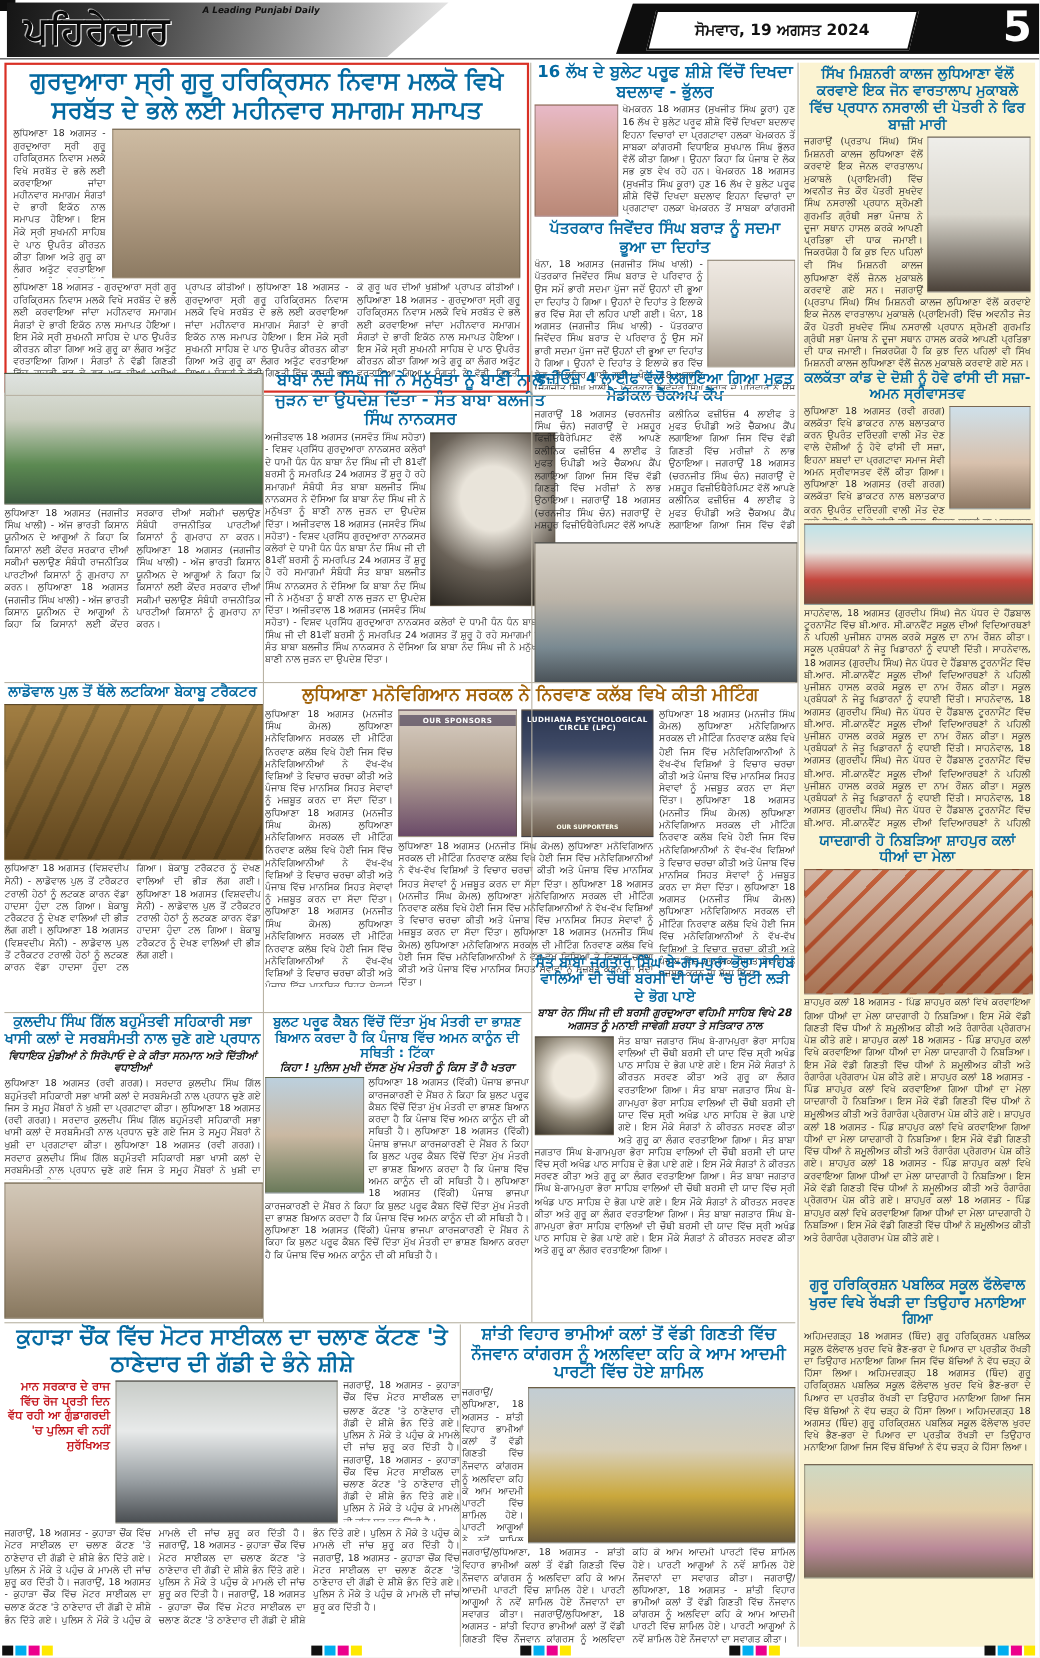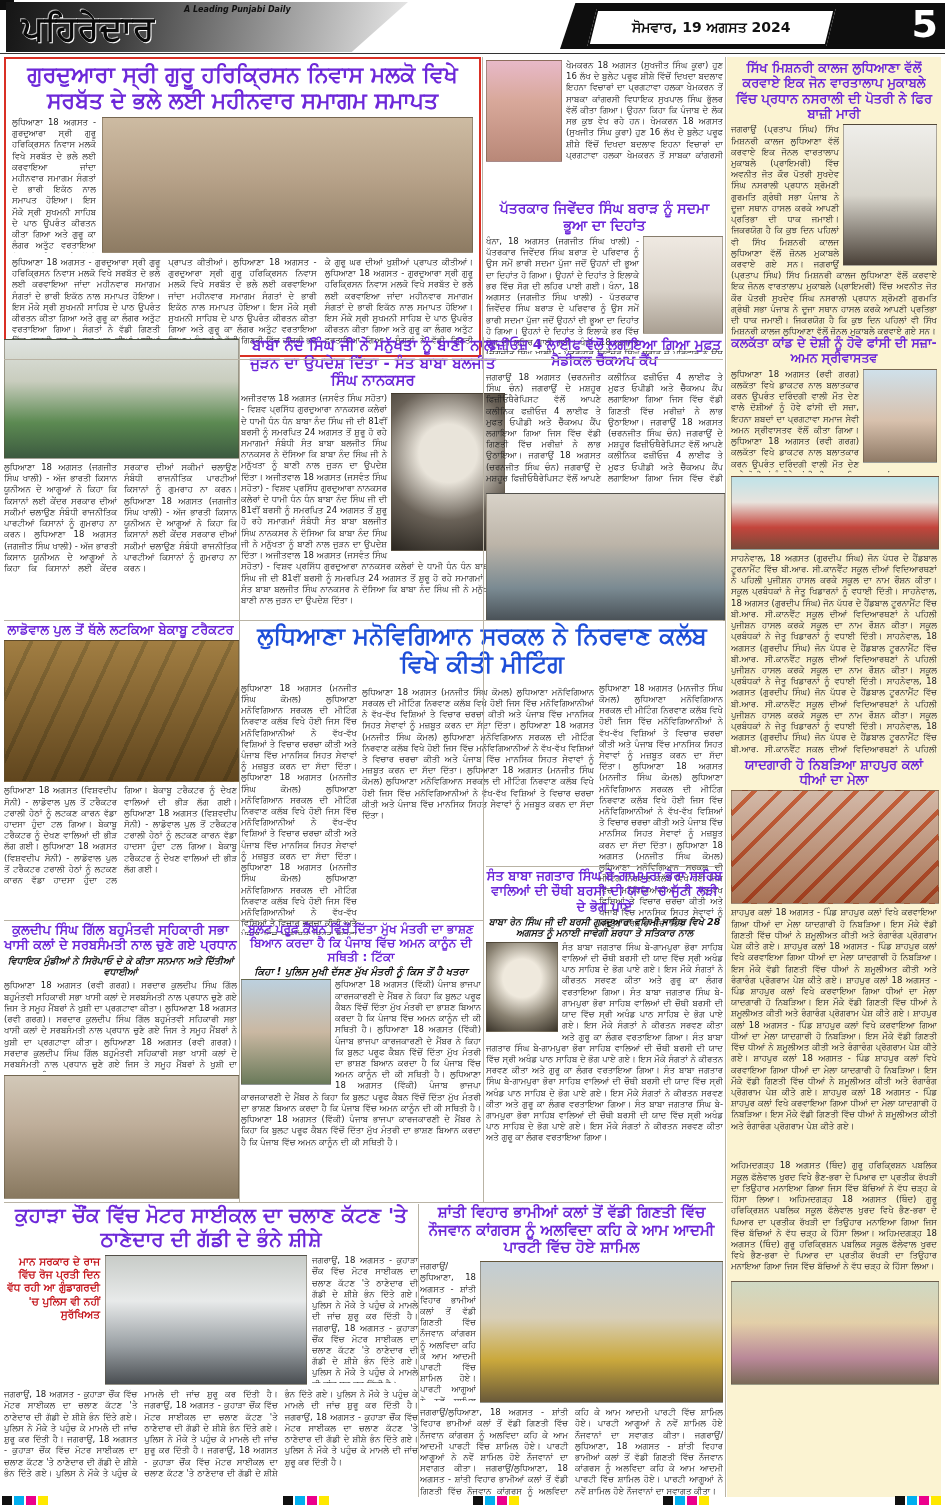--- a/index.html
+++ b/index.html
@@ -1,19 +1,19 @@
 <!DOCTYPE html>
 <html><head>
 <meta charset="utf-8">
 <style>
   html,body{margin:0;padding:0;background:#e8e8e8;}
   .page{position:relative;width:945px;height:1507px;background:#ffffff;
         font-family:"DejaVu Sans","Liberation Sans",sans-serif;color:#111;overflow:hidden;}
   .art{position:absolute;box-sizing:border-box;}
-  .hl{font-weight:bold;text-align:center;line-height:1.18;color:#6d28d9;}
+  .hl{font-weight:bold;text-align:center;line-height:1.18;color:#0369a1;}
   .body-txt{font-size:8.5px;line-height:1.32;text-align:justify;color:#222;overflow:hidden;}
   .photo{position:relative;overflow:hidden;border:1px solid rgba(90,80,60,.45);flex:none;}
   .yellow{background:#fbf3d2;}
   .vrule{position:absolute;width:1px;background:#b9b3a4;}
   .hrule{position:absolute;height:1px;background:#b9b3a4;}
   .subhead-italic{font-style:italic;font-weight:bold;text-align:center;line-height:1.2;}
   
   .mast-band{position:absolute;left:6px;top:2px;width:402px;height:50px;
     background:linear-gradient(100deg,#151515 0%,#3c3c3c 28%,#8d8d8d 62%,#e9e9e9 100%);
     clip-path:polygon(0 0,100% 0,86% 100%,0 100%);}
@@ -33,21 +33,21 @@
   .regs i{display:block;width:10px;height:9px;}
   .rk{background:#111111}.rc{background:#00aeef}.rm{background:#ec008c}.ry{background:#ffe800}
   
   #lead{left:4px;top:57px;width:477px;height:300px;border:2px solid #d93025;padding:3px 6px;}
   #lead .hl{font-size:22px;}
   .lead-row{display:flex;gap:6px;margin-top:3px;}
   .cols3{column-count:3;column-gap:8px;height:98px;margin-top:4px;}
   .cols2{column-count:2;column-gap:7px;}
   
   .h13{font-size:13px;} .h14{font-size:14px;} .h15{font-size:15px;}
-  .green-hl{color:#1d4ed8;font-size:24px;}
+  .green-hl{color:#a16207;font-size:16px;}
   .red-sub{color:#c4161c;font-weight:bold;font-size:10.5px;line-height:1.25;text-align:right;}
   .floatR{float:right;margin:0 0 3px 4px;}
   .floatL{float:left;margin:0 4px 3px 0;}
   .banner-txt{position:absolute;left:0;right:0;top:4px;text-align:center;color:#fff;
     font-size:6.5px;font-weight:bold;letter-spacing:.4px;}
   .banner-sub{position:absolute;left:0;right:0;bottom:4px;text-align:center;color:#ffe;
     font-size:5.5px;font-weight:bold;}
 </style>
 </head>
 <body>
@@ -70,20 +70,21 @@
     <div class="hl">ਗੁਰਦੁਆਰਾ ਸ੍ਰੀ ਗੁਰੂ ਹਰਿਕ੍ਰਿਸਨ ਨਿਵਾਸ ਮਲਕੋ ਵਿਖੇ ਸਰਬੱਤ ਦੇ ਭਲੇ ਲਈ ਮਹੀਨਵਾਰ ਸਮਾਗਮ ਸਮਾਪਤ</div>
     <div class="lead-row">
       <div class="body-txt" style="width:84px;height:136px;">ਲੁਧਿਆਣਾ 18 ਅਗਸਤ - ਗੁਰਦੁਆਰਾ ਸ੍ਰੀ ਗੁਰੂ ਹਰਿਕ੍ਰਿਸਨ ਨਿਵਾਸ ਮਲਕੋ ਵਿਖੇ ਸਰਬੱਤ ਦੇ ਭਲੇ ਲਈ ਕਰਵਾਇਆ ਜਾਂਦਾ ਮਹੀਨਵਾਰ ਸਮਾਗਮ ਸੰਗਤਾਂ ਦੇ ਭਾਰੀ ਇਕੱਠ ਨਾਲ ਸਮਾਪਤ ਹੋਇਆ। ਇਸ ਮੌਕੇ ਸ੍ਰੀ ਸੁਖਮਨੀ ਸਾਹਿਬ ਦੇ ਪਾਠ ਉਪਰੰਤ ਕੀਰਤਨ ਕੀਤਾ ਗਿਆ ਅਤੇ ਗੁਰੂ ਕਾ ਲੰਗਰ ਅਤੁੱਟ ਵਰਤਾਇਆ ਗਿਆ। ਸੰਗਤਾਂ ਨੇ ਵੱਡੀ ਗਿਣਤੀ ਵਿੱਚ ਹਾਜ਼ਰੀ ਭਰ ਕੇ ਗੁਰੂ ਘਰ ਦੀਆਂ ਖੁਸ਼ੀਆਂ ਪ੍ਰਾਪਤ ਕੀਤੀਆਂ। ਲੁਧਿਆਣਾ 18 ਅਗਸਤ - ਗੁਰਦੁਆਰਾ ਸ੍ਰੀ ਗੁਰੂ ਹਰਿਕ੍ਰਿਸਨ ਨਿਵਾਸ ਮਲਕੋ ਵਿਖੇ ਸਰਬੱਤ ਦੇ ਭਲੇ ਲਈ ਕਰਵਾਇਆ ਜਾਂਦਾ ਮਹੀਨਵਾਰ ਸਮਾਗਮ ਸੰਗਤਾਂ ਦੇ ਭਾਰੀ ਇਕੱਠ ਨਾਲ ਸਮਾਪਤ ਹੋਇਆ। ਇਸ ਮੌਕੇ ਸ੍ਰੀ ਸੁਖਮਨੀ ਸਾਹਿਬ ਦੇ ਪਾਠ ਉਪਰੰਤ ਕੀਰਤਨ ਕੀਤਾ ਗਿਆ ਅਤੇ ਗੁਰੂ ਕਾ ਲੰਗਰ ਅਤੁੱਟ ਵਰਤਾਇਆ ਗਿਆ। ਸੰਗਤਾਂ ਨੇ ਵੱਡੀ ਗਿਣਤੀ ਵਿੱਚ ਹਾਜ਼ਰੀ ਭਰ ਕੇ ਗੁਰੂ ਘਰ ਦੀਆਂ ਖੁਸ਼ੀਆਂ ਪ੍ਰਾਪਤ ਕੀਤੀਆਂ।</div>
       <div class="photo" style="flex:1;height:134px;background:
             linear-gradient(180deg,#cdbba2 0%,#b7a289 45%,#8d7b63 100%);"></div>
     </div>
     <div class="cols3 body-txt">ਲੁਧਿਆਣਾ 18 ਅਗਸਤ - ਗੁਰਦੁਆਰਾ ਸ੍ਰੀ ਗੁਰੂ ਹਰਿਕ੍ਰਿਸਨ ਨਿਵਾਸ ਮਲਕੋ ਵਿਖੇ ਸਰਬੱਤ ਦੇ ਭਲੇ ਲਈ ਕਰਵਾਇਆ ਜਾਂਦਾ ਮਹੀਨਵਾਰ ਸਮਾਗਮ ਸੰਗਤਾਂ ਦੇ ਭਾਰੀ ਇਕੱਠ ਨਾਲ ਸਮਾਪਤ ਹੋਇਆ। ਇਸ ਮੌਕੇ ਸ੍ਰੀ ਸੁਖਮਨੀ ਸਾਹਿਬ ਦੇ ਪਾਠ ਉਪਰੰਤ ਕੀਰਤਨ ਕੀਤਾ ਗਿਆ ਅਤੇ ਗੁਰੂ ਕਾ ਲੰਗਰ ਅਤੁੱਟ ਵਰਤਾਇਆ ਗਿਆ। ਸੰਗਤਾਂ ਨੇ ਵੱਡੀ ਗਿਣਤੀ ਵਿੱਚ ਹਾਜ਼ਰੀ ਭਰ ਕੇ ਗੁਰੂ ਘਰ ਦੀਆਂ ਖੁਸ਼ੀਆਂ ਪ੍ਰਾਪਤ ਕੀਤੀਆਂ। ਲੁਧਿਆਣਾ 18 ਅਗਸਤ - ਗੁਰਦੁਆਰਾ ਸ੍ਰੀ ਗੁਰੂ ਹਰਿਕ੍ਰਿਸਨ ਨਿਵਾਸ ਮਲਕੋ ਵਿਖੇ ਸਰਬੱਤ ਦੇ ਭਲੇ ਲਈ ਕਰਵਾਇਆ ਜਾਂਦਾ ਮਹੀਨਵਾਰ ਸਮਾਗਮ ਸੰਗਤਾਂ ਦੇ ਭਾਰੀ ਇਕੱਠ ਨਾਲ ਸਮਾਪਤ ਹੋਇਆ। ਇਸ ਮੌਕੇ ਸ੍ਰੀ ਸੁਖਮਨੀ ਸਾਹਿਬ ਦੇ ਪਾਠ ਉਪਰੰਤ ਕੀਰਤਨ ਕੀਤਾ ਗਿਆ ਅਤੇ ਗੁਰੂ ਕਾ ਲੰਗਰ ਅਤੁੱਟ ਵਰਤਾਇਆ ਗਿਆ। ਸੰਗਤਾਂ ਨੇ ਵੱਡੀ ਗਿਣਤੀ ਵਿੱਚ ਹਾਜ਼ਰੀ ਭਰ ਕੇ ਗੁਰੂ ਘਰ ਦੀਆਂ ਖੁਸ਼ੀਆਂ ਪ੍ਰਾਪਤ ਕੀਤੀਆਂ। ਲੁਧਿਆਣਾ 18 ਅਗਸਤ - ਗੁਰਦੁਆਰਾ ਸ੍ਰੀ ਗੁਰੂ ਹਰਿਕ੍ਰਿਸਨ ਨਿਵਾਸ ਮਲਕੋ ਵਿਖੇ ਸਰਬੱਤ ਦੇ ਭਲੇ ਲਈ ਕਰਵਾਇਆ ਜਾਂਦਾ ਮਹੀਨਵਾਰ ਸਮਾਗਮ ਸੰਗਤਾਂ ਦੇ ਭਾਰੀ ਇਕੱਠ ਨਾਲ ਸਮਾਪਤ ਹੋਇਆ। ਇਸ ਮੌਕੇ ਸ੍ਰੀ ਸੁਖਮਨੀ ਸਾਹਿਬ ਦੇ ਪਾਠ ਉਪਰੰਤ ਕੀਰਤਨ ਕੀਤਾ ਗਿਆ ਅਤੇ ਗੁਰੂ ਕਾ ਲੰਗਰ ਅਤੁੱਟ ਵਰਤਾਇਆ ਗਿਆ। ਸੰਗਤਾਂ ਨੇ ਵੱਡੀ ਗਿਣਤੀ ਵਿੱਚ ਹਾਜ਼ਰੀ ਭਰ ਕੇ ਗੁਰੂ ਘਰ ਦੀਆਂ ਖੁਸ਼ੀਆਂ ਪ੍ਰਾਪਤ ਕੀਤੀਆਂ।</div>
   </div>
 
   <div class="art" style="left:486px;top:57px;width:237px;height:140px;">
+    <div class="hl h15">16 ਲੱਖ ਦੇ ਬੁਲੇਟ ਪਰੂਫ ਸ਼ੀਸ਼ੇ ਵਿੱਚੋਂ ਦਿਖਦਾ ਬਦਲਾਵ - ਭੁੱਲਰ</div>
     <div style="display:flex;gap:4px;margin-top:3px;">
       <div class="photo" style="width:74px;height:100px;background:
             linear-gradient(180deg,#e8b9c8 0%,#d8a89a 40%,#b98878 100%);"></div>
       <div class="body-txt" style="flex:1;height:100px;">ਖੇਮਕਰਨ 18 ਅਗਸਤ (ਸੁਖਜੀਤ ਸਿੰਘ ਕੂਰਾ) ਹੁਣ 16 ਲੱਖ ਦੇ ਬੁਲੇਟ ਪਰੂਫ ਸ਼ੀਸ਼ੇ ਵਿੱਚੋਂ ਦਿਖਦਾ ਬਦਲਾਵ ਇਹਨਾ ਵਿਚਾਰਾਂ ਦਾ ਪ੍ਰਗਟਾਵਾ ਹਲਕਾ ਖੇਮਕਰਨ ਤੋਂ ਸਾਬਕਾ ਕਾਂਗਰਸੀ ਵਿਧਾਇਕ ਸੁਖਪਾਲ ਸਿੰਘ ਭੁੱਲਰ ਵੱਲੋਂ ਕੀਤਾ ਗਿਆ। ਉਹਨਾ ਕਿਹਾ ਕਿ ਪੰਜਾਬ ਦੇ ਲੋਕ ਸਭ ਕੁਝ ਵੇਖ ਰਹੇ ਹਨ। ਖੇਮਕਰਨ 18 ਅਗਸਤ (ਸੁਖਜੀਤ ਸਿੰਘ ਕੂਰਾ) ਹੁਣ 16 ਲੱਖ ਦੇ ਬੁਲੇਟ ਪਰੂਫ ਸ਼ੀਸ਼ੇ ਵਿੱਚੋਂ ਦਿਖਦਾ ਬਦਲਾਵ ਇਹਨਾ ਵਿਚਾਰਾਂ ਦਾ ਪ੍ਰਗਟਾਵਾ ਹਲਕਾ ਖੇਮਕਰਨ ਤੋਂ ਸਾਬਕਾ ਕਾਂਗਰਸੀ ਵਿਧਾਇਕ ਸੁਖਪਾਲ ਸਿੰਘ ਭੁੱਲਰ ਵੱਲੋਂ ਕੀਤਾ ਗਿਆ। ਉਹਨਾ ਕਿਹਾ ਕਿ ਪੰਜਾਬ ਦੇ ਲੋਕ ਸਭ ਕੁਝ ਵੇਖ ਰਹੇ ਹਨ।</div>
     </div>
   </div>
 
   <div class="art" style="left:486px;top:200px;width:237px;height:158px;">
     <div class="hl h14">ਪੱਤਰਕਾਰ ਜਿਵੇਂਦਰ ਸਿੰਘ ਬਰਾੜ ਨੂੰ ਸਦਮਾ ਭੂਆ ਦਾ ਦਿਹਾਂਤ</div>
     <div class="body-txt" style="height:118px;margin-top:3px;">
@@ -121,20 +122,21 @@
 
     <div>
       <div class="hl h13" style="margin-top:4px;">ਯਾਦਗਾਰੀ ਹੋ ਨਿਬੜਿਆ ਸ਼ਾਹਪੁਰ ਕਲਾਂ ਧੀਆਂ ਦਾ ਮੇਲਾ</div>
       <div class="photo" style="width:100%;height:112px;margin-top:3px;background:
             repeating-linear-gradient(135deg,#e8d9cf 0 14px,#d9734a 14px 18px),
             linear-gradient(180deg,#e8d9cf,#b98868);background-blend-mode:multiply;"></div>
       <div class="body-txt" style="height:250px;margin-top:3px;">ਸ਼ਾਹਪੁਰ ਕਲਾਂ 18 ਅਗਸਤ - ਪਿੰਡ ਸ਼ਾਹਪੁਰ ਕਲਾਂ ਵਿਖੇ ਕਰਵਾਇਆ ਗਿਆ ਧੀਆਂ ਦਾ ਮੇਲਾ ਯਾਦਗਾਰੀ ਹੋ ਨਿਬੜਿਆ। ਇਸ ਮੌਕੇ ਵੱਡੀ ਗਿਣਤੀ ਵਿੱਚ ਧੀਆਂ ਨੇ ਸ਼ਮੂਲੀਅਤ ਕੀਤੀ ਅਤੇ ਰੰਗਾਰੰਗ ਪ੍ਰੋਗਰਾਮ ਪੇਸ਼ ਕੀਤੇ ਗਏ। ਸ਼ਾਹਪੁਰ ਕਲਾਂ 18 ਅਗਸਤ - ਪਿੰਡ ਸ਼ਾਹਪੁਰ ਕਲਾਂ ਵਿਖੇ ਕਰਵਾਇਆ ਗਿਆ ਧੀਆਂ ਦਾ ਮੇਲਾ ਯਾਦਗਾਰੀ ਹੋ ਨਿਬੜਿਆ। ਇਸ ਮੌਕੇ ਵੱਡੀ ਗਿਣਤੀ ਵਿੱਚ ਧੀਆਂ ਨੇ ਸ਼ਮੂਲੀਅਤ ਕੀਤੀ ਅਤੇ ਰੰਗਾਰੰਗ ਪ੍ਰੋਗਰਾਮ ਪੇਸ਼ ਕੀਤੇ ਗਏ। ਸ਼ਾਹਪੁਰ ਕਲਾਂ 18 ਅਗਸਤ - ਪਿੰਡ ਸ਼ਾਹਪੁਰ ਕਲਾਂ ਵਿਖੇ ਕਰਵਾਇਆ ਗਿਆ ਧੀਆਂ ਦਾ ਮੇਲਾ ਯਾਦਗਾਰੀ ਹੋ ਨਿਬੜਿਆ। ਇਸ ਮੌਕੇ ਵੱਡੀ ਗਿਣਤੀ ਵਿੱਚ ਧੀਆਂ ਨੇ ਸ਼ਮੂਲੀਅਤ ਕੀਤੀ ਅਤੇ ਰੰਗਾਰੰਗ ਪ੍ਰੋਗਰਾਮ ਪੇਸ਼ ਕੀਤੇ ਗਏ। ਸ਼ਾਹਪੁਰ ਕਲਾਂ 18 ਅਗਸਤ - ਪਿੰਡ ਸ਼ਾਹਪੁਰ ਕਲਾਂ ਵਿਖੇ ਕਰਵਾਇਆ ਗਿਆ ਧੀਆਂ ਦਾ ਮੇਲਾ ਯਾਦਗਾਰੀ ਹੋ ਨਿਬੜਿਆ। ਇਸ ਮੌਕੇ ਵੱਡੀ ਗਿਣਤੀ ਵਿੱਚ ਧੀਆਂ ਨੇ ਸ਼ਮੂਲੀਅਤ ਕੀਤੀ ਅਤੇ ਰੰਗਾਰੰਗ ਪ੍ਰੋਗਰਾਮ ਪੇਸ਼ ਕੀਤੇ ਗਏ। ਸ਼ਾਹਪੁਰ ਕਲਾਂ 18 ਅਗਸਤ - ਪਿੰਡ ਸ਼ਾਹਪੁਰ ਕਲਾਂ ਵਿਖੇ ਕਰਵਾਇਆ ਗਿਆ ਧੀਆਂ ਦਾ ਮੇਲਾ ਯਾਦਗਾਰੀ ਹੋ ਨਿਬੜਿਆ। ਇਸ ਮੌਕੇ ਵੱਡੀ ਗਿਣਤੀ ਵਿੱਚ ਧੀਆਂ ਨੇ ਸ਼ਮੂਲੀਅਤ ਕੀਤੀ ਅਤੇ ਰੰਗਾਰੰਗ ਪ੍ਰੋਗਰਾਮ ਪੇਸ਼ ਕੀਤੇ ਗਏ। ਸ਼ਾਹਪੁਰ ਕਲਾਂ 18 ਅਗਸਤ - ਪਿੰਡ ਸ਼ਾਹਪੁਰ ਕਲਾਂ ਵਿਖੇ ਕਰਵਾਇਆ ਗਿਆ ਧੀਆਂ ਦਾ ਮੇਲਾ ਯਾਦਗਾਰੀ ਹੋ ਨਿਬੜਿਆ। ਇਸ ਮੌਕੇ ਵੱਡੀ ਗਿਣਤੀ ਵਿੱਚ ਧੀਆਂ ਨੇ ਸ਼ਮੂਲੀਅਤ ਕੀਤੀ ਅਤੇ ਰੰਗਾਰੰਗ ਪ੍ਰੋਗਰਾਮ ਪੇਸ਼ ਕੀਤੇ ਗਏ।</div>
     </div>
 
     <div>
+      <div class="hl h13" style="margin-top:4px;">ਗੁਰੂ ਹਰਿਕ੍ਰਿਸ਼ਨ ਪਬਲਿਕ ਸਕੂਲ ਫੱਲੇਵਾਲ ਖੁਰਦ ਵਿਖੇ ਰੱਖੜੀ ਦਾ ਤਿਉਹਾਰ ਮਨਾਇਆ ਗਿਆ</div>
       <div class="body-txt" style="height:118px;margin-top:3px;">ਅਹਿਮਦਗੜ੍ਹ 18 ਅਗਸਤ (ਥਿੰਦ) ਗੁਰੂ ਹਰਿਕ੍ਰਿਸ਼ਨ ਪਬਲਿਕ ਸਕੂਲ ਫੱਲੇਵਾਲ ਖੁਰਦ ਵਿਖੇ ਭੈਣ-ਭਰਾ ਦੇ ਪਿਆਰ ਦਾ ਪ੍ਰਤੀਕ ਰੱਖੜੀ ਦਾ ਤਿਉਹਾਰ ਮਨਾਇਆ ਗਿਆ ਜਿਸ ਵਿੱਚ ਬੱਚਿਆਂ ਨੇ ਵੱਧ ਚੜ੍ਹ ਕੇ ਹਿੱਸਾ ਲਿਆ। ਅਹਿਮਦਗੜ੍ਹ 18 ਅਗਸਤ (ਥਿੰਦ) ਗੁਰੂ ਹਰਿਕ੍ਰਿਸ਼ਨ ਪਬਲਿਕ ਸਕੂਲ ਫੱਲੇਵਾਲ ਖੁਰਦ ਵਿਖੇ ਭੈਣ-ਭਰਾ ਦੇ ਪਿਆਰ ਦਾ ਪ੍ਰਤੀਕ ਰੱਖੜੀ ਦਾ ਤਿਉਹਾਰ ਮਨਾਇਆ ਗਿਆ ਜਿਸ ਵਿੱਚ ਬੱਚਿਆਂ ਨੇ ਵੱਧ ਚੜ੍ਹ ਕੇ ਹਿੱਸਾ ਲਿਆ। ਅਹਿਮਦਗੜ੍ਹ 18 ਅਗਸਤ (ਥਿੰਦ) ਗੁਰੂ ਹਰਿਕ੍ਰਿਸ਼ਨ ਪਬਲਿਕ ਸਕੂਲ ਫੱਲੇਵਾਲ ਖੁਰਦ ਵਿਖੇ ਭੈਣ-ਭਰਾ ਦੇ ਪਿਆਰ ਦਾ ਪ੍ਰਤੀਕ ਰੱਖੜੀ ਦਾ ਤਿਉਹਾਰ ਮਨਾਇਆ ਗਿਆ ਜਿਸ ਵਿੱਚ ਬੱਚਿਆਂ ਨੇ ਵੱਧ ਚੜ੍ਹ ਕੇ ਹਿੱਸਾ ਲਿਆ।</div>
       <div class="photo" style="width:100%;height:102px;margin-top:3px;background:
             linear-gradient(180deg,#cfd9c4 0%,#e3cfa8 40%,#b98898 75%,#7a6a58 100%);"></div>
     </div>
   </div>
 
   <div class="art" style="left:4px;top:337px;width:233px;height:283px;">
     <div class="photo" style="width:100%;height:118px;margin-top:2px;background:
           linear-gradient(180deg,#dfe3e0 0%,#c9cdbe 35%,#5c8a52 70%,#3c5a40 100%);"></div>
     <div class="body-txt cols2" style="height:132px;margin-top:3px;">ਲੁਧਿਆਣਾ 18 ਅਗਸਤ (ਜਗਜੀਤ ਸਿੰਘ ਖਾਲੀ) - ਅੱਜ ਭਾਰਤੀ ਕਿਸਾਨ ਯੂਨੀਅਨ ਦੇ ਆਗੂਆਂ ਨੇ ਕਿਹਾ ਕਿ ਕਿਸਾਨਾਂ ਲਈ ਕੇਂਦਰ ਸਰਕਾਰ ਦੀਆਂ ਸਕੀਮਾਂ ਚਲਾਉਣ ਸੰਬੰਧੀ ਰਾਜਨੀਤਿਕ ਪਾਰਟੀਆਂ ਕਿਸਾਨਾਂ ਨੂੰ ਗੁਮਰਾਹ ਨਾ ਕਰਨ। ਲੁਧਿਆਣਾ 18 ਅਗਸਤ (ਜਗਜੀਤ ਸਿੰਘ ਖਾਲੀ) - ਅੱਜ ਭਾਰਤੀ ਕਿਸਾਨ ਯੂਨੀਅਨ ਦੇ ਆਗੂਆਂ ਨੇ ਕਿਹਾ ਕਿ ਕਿਸਾਨਾਂ ਲਈ ਕੇਂਦਰ ਸਰਕਾਰ ਦੀਆਂ ਸਕੀਮਾਂ ਚਲਾਉਣ ਸੰਬੰਧੀ ਰਾਜਨੀਤਿਕ ਪਾਰਟੀਆਂ ਕਿਸਾਨਾਂ ਨੂੰ ਗੁਮਰਾਹ ਨਾ ਕਰਨ। ਲੁਧਿਆਣਾ 18 ਅਗਸਤ (ਜਗਜੀਤ ਸਿੰਘ ਖਾਲੀ) - ਅੱਜ ਭਾਰਤੀ ਕਿਸਾਨ ਯੂਨੀਅਨ ਦੇ ਆਗੂਆਂ ਨੇ ਕਿਹਾ ਕਿ ਕਿਸਾਨਾਂ ਲਈ ਕੇਂਦਰ ਸਰਕਾਰ ਦੀਆਂ ਸਕੀਮਾਂ ਚਲਾਉਣ ਸੰਬੰਧੀ ਰਾਜਨੀਤਿਕ ਪਾਰਟੀਆਂ ਕਿਸਾਨਾਂ ਨੂੰ ਗੁਮਰਾਹ ਨਾ ਕਰਨ।</div>
@@ -162,20 +164,31 @@
           repeating-linear-gradient(115deg,#c9a86a 0 22px,#a8905a 22px 26px),
           linear-gradient(180deg,#cdbf9f,#7a6a48);background-blend-mode:multiply;"></div>
     <div class="body-txt cols2" style="height:128px;margin-top:3px;">ਲੁਧਿਆਣਾ 18 ਅਗਸਤ (ਵਿਸ਼ਵਦੀਪ ਸੋਨੀ) - ਲਾਡੋਵਾਲ ਪੁਲ ਤੋਂ ਟਰੈਕਟਰ ਟਰਾਲੀ ਹੇਠਾਂ ਨੂੰ ਲਟਕਣ ਕਾਰਨ ਵੱਡਾ ਹਾਦਸਾ ਹੁੰਦਾ ਟਲ ਗਿਆ। ਬੇਕਾਬੂ ਟਰੈਕਟਰ ਨੂੰ ਦੇਖਣ ਵਾਲਿਆਂ ਦੀ ਭੀੜ ਲੱਗ ਗਈ। ਲੁਧਿਆਣਾ 18 ਅਗਸਤ (ਵਿਸ਼ਵਦੀਪ ਸੋਨੀ) - ਲਾਡੋਵਾਲ ਪੁਲ ਤੋਂ ਟਰੈਕਟਰ ਟਰਾਲੀ ਹੇਠਾਂ ਨੂੰ ਲਟਕਣ ਕਾਰਨ ਵੱਡਾ ਹਾਦਸਾ ਹੁੰਦਾ ਟਲ ਗਿਆ। ਬੇਕਾਬੂ ਟਰੈਕਟਰ ਨੂੰ ਦੇਖਣ ਵਾਲਿਆਂ ਦੀ ਭੀੜ ਲੱਗ ਗਈ। ਲੁਧਿਆਣਾ 18 ਅਗਸਤ (ਵਿਸ਼ਵਦੀਪ ਸੋਨੀ) - ਲਾਡੋਵਾਲ ਪੁਲ ਤੋਂ ਟਰੈਕਟਰ ਟਰਾਲੀ ਹੇਠਾਂ ਨੂੰ ਲਟਕਣ ਕਾਰਨ ਵੱਡਾ ਹਾਦਸਾ ਹੁੰਦਾ ਟਲ ਗਿਆ। ਬੇਕਾਬੂ ਟਰੈਕਟਰ ਨੂੰ ਦੇਖਣ ਵਾਲਿਆਂ ਦੀ ਭੀੜ ਲੱਗ ਗਈ।</div>
   </div>
 
   <div class="art" style="left:241px;top:622px;width:482px;height:298px;">
     <div class="hl green-hl">ਲੁਧਿਆਣਾ ਮਨੋਵਿਗਿਆਨ ਸਰਕਲ ਨੇ ਨਿਰਵਾਣ ਕਲੱਬ ਵਿਖੇ ਕੀਤੀ ਮੀਟਿੰਗ</div>
     <div style="display:flex;gap:5px;margin-top:4px;">
       <div class="body-txt" style="width:116px;height:252px;">ਲੁਧਿਆਣਾ 18 ਅਗਸਤ (ਮਨਜੀਤ ਸਿੰਘ ਕੋਮਲ) ਲੁਧਿਆਣਾ ਮਨੋਵਿਗਿਆਨ ਸਰਕਲ ਦੀ ਮੀਟਿੰਗ ਨਿਰਵਾਣ ਕਲੱਬ ਵਿਖੇ ਹੋਈ ਜਿਸ ਵਿੱਚ ਮਨੋਵਿਗਿਆਨੀਆਂ ਨੇ ਵੱਖ-ਵੱਖ ਵਿਸ਼ਿਆਂ ਤੇ ਵਿਚਾਰ ਚਰਚਾ ਕੀਤੀ ਅਤੇ ਪੰਜਾਬ ਵਿੱਚ ਮਾਨਸਿਕ ਸਿਹਤ ਸੇਵਾਵਾਂ ਨੂੰ ਮਜ਼ਬੂਤ ਕਰਨ ਦਾ ਸੱਦਾ ਦਿੱਤਾ। ਲੁਧਿਆਣਾ 18 ਅਗਸਤ (ਮਨਜੀਤ ਸਿੰਘ ਕੋਮਲ) ਲੁਧਿਆਣਾ ਮਨੋਵਿਗਿਆਨ ਸਰਕਲ ਦੀ ਮੀਟਿੰਗ ਨਿਰਵਾਣ ਕਲੱਬ ਵਿਖੇ ਹੋਈ ਜਿਸ ਵਿੱਚ ਮਨੋਵਿਗਿਆਨੀਆਂ ਨੇ ਵੱਖ-ਵੱਖ ਵਿਸ਼ਿਆਂ ਤੇ ਵਿਚਾਰ ਚਰਚਾ ਕੀਤੀ ਅਤੇ ਪੰਜਾਬ ਵਿੱਚ ਮਾਨਸਿਕ ਸਿਹਤ ਸੇਵਾਵਾਂ ਨੂੰ ਮਜ਼ਬੂਤ ਕਰਨ ਦਾ ਸੱਦਾ ਦਿੱਤਾ। ਲੁਧਿਆਣਾ 18 ਅਗਸਤ (ਮਨਜੀਤ ਸਿੰਘ ਕੋਮਲ) ਲੁਧਿਆਣਾ ਮਨੋਵਿਗਿਆਨ ਸਰਕਲ ਦੀ ਮੀਟਿੰਗ ਨਿਰਵਾਣ ਕਲੱਬ ਵਿਖੇ ਹੋਈ ਜਿਸ ਵਿੱਚ ਮਨੋਵਿਗਿਆਨੀਆਂ ਨੇ ਵੱਖ-ਵੱਖ ਵਿਸ਼ਿਆਂ ਤੇ ਵਿਚਾਰ ਚਰਚਾ ਕੀਤੀ ਅਤੇ ਪੰਜਾਬ ਵਿੱਚ ਮਾਨਸਿਕ ਸਿਹਤ ਸੇਵਾਵਾਂ ਨੂੰ ਮਜ਼ਬੂਤ ਕਰਨ ਦਾ ਸੱਦਾ ਦਿੱਤਾ।</div>
       <div style="width:232px;">
+        <div style="display:flex;gap:4px;">
+          <div class="photo" style="width:106px;height:114px;background:
+                linear-gradient(180deg,#d9cfc4 0%,#b8a898 45%,#6a4a68 100%);">
+            <span class="banner-txt" style="color:#fff;background:rgba(40,30,60,.55);padding:1px 0;">OUR SPONSORS</span>
+          </div>
+          <div class="photo" style="flex:1;height:114px;background:
+                linear-gradient(180deg,#2a3550 0%,#3f4a66 30%,#a8a098 70%,#6a5a4a 100%);">
+            <span class="banner-txt">LUDHIANA PSYCHOLOGICAL CIRCLE (LPC)</span>
+            <span class="banner-sub">OUR SUPPORTERS</span>
+          </div>
+        </div>
         <div class="body-txt" style="height:132px;margin-top:4px;">ਲੁਧਿਆਣਾ 18 ਅਗਸਤ (ਮਨਜੀਤ ਸਿੰਘ ਕੋਮਲ) ਲੁਧਿਆਣਾ ਮਨੋਵਿਗਿਆਨ ਸਰਕਲ ਦੀ ਮੀਟਿੰਗ ਨਿਰਵਾਣ ਕਲੱਬ ਵਿਖੇ ਹੋਈ ਜਿਸ ਵਿੱਚ ਮਨੋਵਿਗਿਆਨੀਆਂ ਨੇ ਵੱਖ-ਵੱਖ ਵਿਸ਼ਿਆਂ ਤੇ ਵਿਚਾਰ ਚਰਚਾ ਕੀਤੀ ਅਤੇ ਪੰਜਾਬ ਵਿੱਚ ਮਾਨਸਿਕ ਸਿਹਤ ਸੇਵਾਵਾਂ ਨੂੰ ਮਜ਼ਬੂਤ ਕਰਨ ਦਾ ਸੱਦਾ ਦਿੱਤਾ। ਲੁਧਿਆਣਾ 18 ਅਗਸਤ (ਮਨਜੀਤ ਸਿੰਘ ਕੋਮਲ) ਲੁਧਿਆਣਾ ਮਨੋਵਿਗਿਆਨ ਸਰਕਲ ਦੀ ਮੀਟਿੰਗ ਨਿਰਵਾਣ ਕਲੱਬ ਵਿਖੇ ਹੋਈ ਜਿਸ ਵਿੱਚ ਮਨੋਵਿਗਿਆਨੀਆਂ ਨੇ ਵੱਖ-ਵੱਖ ਵਿਸ਼ਿਆਂ ਤੇ ਵਿਚਾਰ ਚਰਚਾ ਕੀਤੀ ਅਤੇ ਪੰਜਾਬ ਵਿੱਚ ਮਾਨਸਿਕ ਸਿਹਤ ਸੇਵਾਵਾਂ ਨੂੰ ਮਜ਼ਬੂਤ ਕਰਨ ਦਾ ਸੱਦਾ ਦਿੱਤਾ। ਲੁਧਿਆਣਾ 18 ਅਗਸਤ (ਮਨਜੀਤ ਸਿੰਘ ਕੋਮਲ) ਲੁਧਿਆਣਾ ਮਨੋਵਿਗਿਆਨ ਸਰਕਲ ਦੀ ਮੀਟਿੰਗ ਨਿਰਵਾਣ ਕਲੱਬ ਵਿਖੇ ਹੋਈ ਜਿਸ ਵਿੱਚ ਮਨੋਵਿਗਿਆਨੀਆਂ ਨੇ ਵੱਖ-ਵੱਖ ਵਿਸ਼ਿਆਂ ਤੇ ਵਿਚਾਰ ਚਰਚਾ ਕੀਤੀ ਅਤੇ ਪੰਜਾਬ ਵਿੱਚ ਮਾਨਸਿਕ ਸਿਹਤ ਸੇਵਾਵਾਂ ਨੂੰ ਮਜ਼ਬੂਤ ਕਰਨ ਦਾ ਸੱਦਾ ਦਿੱਤਾ।</div>
       </div>
       <div class="body-txt" style="flex:1;height:252px;">ਲੁਧਿਆਣਾ 18 ਅਗਸਤ (ਮਨਜੀਤ ਸਿੰਘ ਕੋਮਲ) ਲੁਧਿਆਣਾ ਮਨੋਵਿਗਿਆਨ ਸਰਕਲ ਦੀ ਮੀਟਿੰਗ ਨਿਰਵਾਣ ਕਲੱਬ ਵਿਖੇ ਹੋਈ ਜਿਸ ਵਿੱਚ ਮਨੋਵਿਗਿਆਨੀਆਂ ਨੇ ਵੱਖ-ਵੱਖ ਵਿਸ਼ਿਆਂ ਤੇ ਵਿਚਾਰ ਚਰਚਾ ਕੀਤੀ ਅਤੇ ਪੰਜਾਬ ਵਿੱਚ ਮਾਨਸਿਕ ਸਿਹਤ ਸੇਵਾਵਾਂ ਨੂੰ ਮਜ਼ਬੂਤ ਕਰਨ ਦਾ ਸੱਦਾ ਦਿੱਤਾ। ਲੁਧਿਆਣਾ 18 ਅਗਸਤ (ਮਨਜੀਤ ਸਿੰਘ ਕੋਮਲ) ਲੁਧਿਆਣਾ ਮਨੋਵਿਗਿਆਨ ਸਰਕਲ ਦੀ ਮੀਟਿੰਗ ਨਿਰਵਾਣ ਕਲੱਬ ਵਿਖੇ ਹੋਈ ਜਿਸ ਵਿੱਚ ਮਨੋਵਿਗਿਆਨੀਆਂ ਨੇ ਵੱਖ-ਵੱਖ ਵਿਸ਼ਿਆਂ ਤੇ ਵਿਚਾਰ ਚਰਚਾ ਕੀਤੀ ਅਤੇ ਪੰਜਾਬ ਵਿੱਚ ਮਾਨਸਿਕ ਸਿਹਤ ਸੇਵਾਵਾਂ ਨੂੰ ਮਜ਼ਬੂਤ ਕਰਨ ਦਾ ਸੱਦਾ ਦਿੱਤਾ। ਲੁਧਿਆਣਾ 18 ਅਗਸਤ (ਮਨਜੀਤ ਸਿੰਘ ਕੋਮਲ) ਲੁਧਿਆਣਾ ਮਨੋਵਿਗਿਆਨ ਸਰਕਲ ਦੀ ਮੀਟਿੰਗ ਨਿਰਵਾਣ ਕਲੱਬ ਵਿਖੇ ਹੋਈ ਜਿਸ ਵਿੱਚ ਮਨੋਵਿਗਿਆਨੀਆਂ ਨੇ ਵੱਖ-ਵੱਖ ਵਿਸ਼ਿਆਂ ਤੇ ਵਿਚਾਰ ਚਰਚਾ ਕੀਤੀ ਅਤੇ ਪੰਜਾਬ ਵਿੱਚ ਮਾਨਸਿਕ ਸਿਹਤ ਸੇਵਾਵਾਂ ਨੂੰ ਮਜ਼ਬੂਤ ਕਰਨ ਦਾ ਸੱਦਾ ਦਿੱਤਾ।</div>
     </div>
   </div>
 
   <div class="art" style="left:4px;top:922px;width:233px;height:280px;">
     <div class="hl h13">ਕੁਲਦੀਪ ਸਿੰਘ ਗਿੱਲ ਬਹੁਮੰਤਵੀ ਸਹਿਕਾਰੀ ਸਭਾ ਖਾਸੀ ਕਲਾਂ ਦੇ ਸਰਬਸੰਮਤੀ ਨਾਲ ਚੁਣੇ ਗਏ ਪ੍ਰਧਾਨ</div>
     <div class="subhead-italic" style="font-size:9.5px;margin-top:2px;">ਵਿਧਾਇਕ ਮੁੰਡੀਆਂ ਨੇ ਸਿਰੋਪਾਓ ਦੇ ਕੇ ਕੀਤਾ ਸਨਮਾਨ ਅਤੇ ਦਿੱਤੀਆਂ ਵਧਾਈਆਂ</div>
     <div class="body-txt" style="height:92px;margin-top:3px;">ਲੁਧਿਆਣਾ 18 ਅਗਸਤ (ਰਵੀ ਗਰਗ)। ਸਰਦਾਰ ਕੁਲਦੀਪ ਸਿੰਘ ਗਿੱਲ ਬਹੁਮੰਤਵੀ ਸਹਿਕਾਰੀ ਸਭਾ ਖਾਸੀ ਕਲਾਂ ਦੇ ਸਰਬਸੰਮਤੀ ਨਾਲ ਪ੍ਰਧਾਨ ਚੁਣੇ ਗਏ ਜਿਸ ਤੇ ਸਮੂਹ ਮੈਂਬਰਾਂ ਨੇ ਖੁਸ਼ੀ ਦਾ ਪ੍ਰਗਟਾਵਾ ਕੀਤਾ। ਲੁਧਿਆਣਾ 18 ਅਗਸਤ (ਰਵੀ ਗਰਗ)। ਸਰਦਾਰ ਕੁਲਦੀਪ ਸਿੰਘ ਗਿੱਲ ਬਹੁਮੰਤਵੀ ਸਹਿਕਾਰੀ ਸਭਾ ਖਾਸੀ ਕਲਾਂ ਦੇ ਸਰਬਸੰਮਤੀ ਨਾਲ ਪ੍ਰਧਾਨ ਚੁਣੇ ਗਏ ਜਿਸ ਤੇ ਸਮੂਹ ਮੈਂਬਰਾਂ ਨੇ ਖੁਸ਼ੀ ਦਾ ਪ੍ਰਗਟਾਵਾ ਕੀਤਾ। ਲੁਧਿਆਣਾ 18 ਅਗਸਤ (ਰਵੀ ਗਰਗ)। ਸਰਦਾਰ ਕੁਲਦੀਪ ਸਿੰਘ ਗਿੱਲ ਬਹੁਮੰਤਵੀ ਸਹਿਕਾਰੀ ਸਭਾ ਖਾਸੀ ਕਲਾਂ ਦੇ ਸਰਬਸੰਮਤੀ ਨਾਲ ਪ੍ਰਧਾਨ ਚੁਣੇ ਗਏ ਜਿਸ ਤੇ ਸਮੂਹ ਮੈਂਬਰਾਂ ਨੇ ਖੁਸ਼ੀ ਦਾ ਪ੍ਰਗਟਾਵਾ ਕੀਤਾ।</div>

